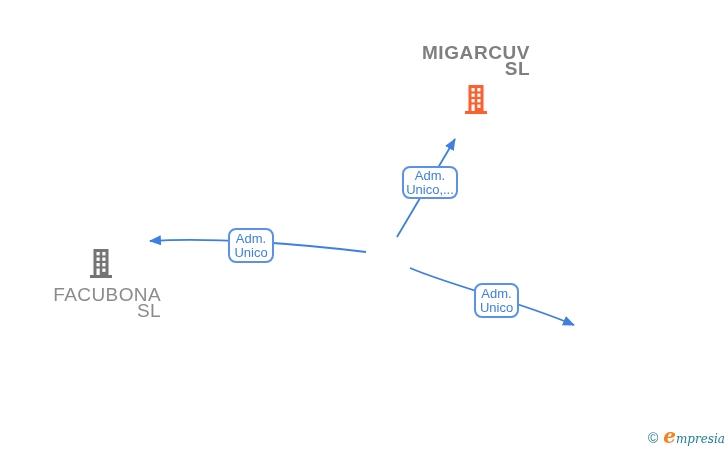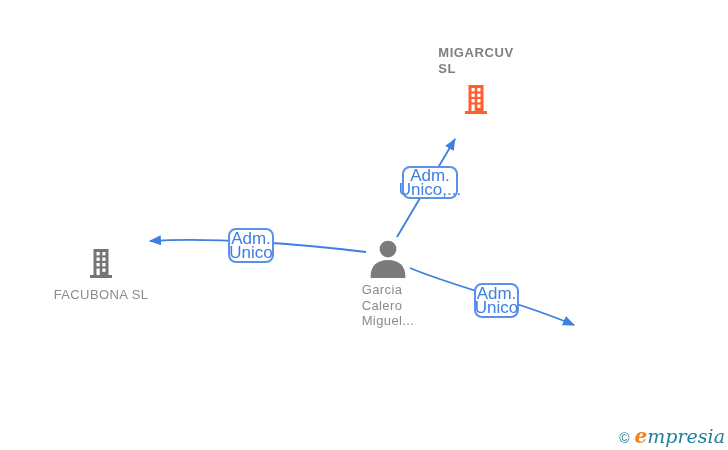--- a/index.html
+++ b/index.html
@@ -3,41 +3,41 @@
 <meta charset="utf-8">
 <style>
   html,body{margin:0;padding:0;background:#ffffff;}
   #canvas{
     position:relative;width:728px;height:450px;background:#ffffff;
     font-family:"Liberation Sans","DejaVu Sans",sans-serif;overflow:hidden;
   }
   #edges{position:absolute;left:0;top:0;width:728px;height:450px;pointer-events:none;}
   .node{position:absolute;display:flex;flex-direction:column;align-items:center;}
   .node-label{
-    white-space:pre-line;text-align:left;color:#8b8b8b;
-    font-size:13px;line-height:15.5px;letter-spacing:0.4px;
+    white-space:pre-line;text-align:right;color:#8b8b8b;
+    font-size:19px;line-height:15.5px;letter-spacing:0.4px;
   }
   .node-label.bold{font-weight:bold;color:#7f7f7f;letter-spacing:0.6px;}
   .icon-building{width:32px;height:32px;color:#757575;}
   .icon-building.highlight{color:#ff5f2e;}
   .icon-person{width:42px;height:38px;color:#7b7b7b;}
   .mt8{margin-top:8px;} .mt5{margin-top:4px;} .mb7{margin-bottom:7px;}
   .edge-label{
     position:absolute;display:flex;align-items:center;justify-content:center;
     background:#ffffff;border:2px solid #5b91ea;border-radius:8px;
-    color:#3d7fe3;font-size:17px;line-height:14px;text-align:center;
+    color:#3d7fe3;font-size:13px;line-height:14px;text-align:center;
     white-space:pre-line;box-sizing:border-box;
   }
   #logo{
     position:absolute;right:3px;bottom:2px;display:flex;align-items:baseline;
   }
   #logo .copy{color:#1e7f99;font-size:14px;margin-right:5px;}
   #logo .brand{font-family:"DejaVu Serif","Liberation Serif",serif;font-style:italic;}
   #logo .brand .e{color:#f6821f;font-size:20px;font-weight:bold;}
-  #logo .brand .rest{color:#1e7f99;font-size:19px;}
+  #logo .brand .rest{color:#1e7f99;font-size:12px;}
 </style>
 </head>
 <body>
 
 <div id="canvas">
 
   <svg id="edges" viewBox="0 0 728 450">
     <defs>
       <marker id="arrow" markerUnits="userSpaceOnUse" markerWidth="14" markerHeight="12" refX="11" refY="5" orient="auto">
         <path d="M0,0 L12,5 L0,10 z" fill="#3d7fe3"></path>
@@ -74,29 +74,20 @@
       <rect x="11.5" y="10.5" width="3.2" height="3.4" fill="#ffffff"></rect>
       <rect x="17.3" y="10.5" width="3.2" height="3.4" fill="#ffffff"></rect>
       <rect x="11.5" y="16" width="3.2" height="3.4" fill="#ffffff"></rect>
       <rect x="17.3" y="16" width="3.2" height="3.4" fill="#ffffff"></rect>
       <rect x="17.3" y="21.5" width="3.2" height="3.4" fill="#ffffff"></rect>
       <rect x="11.5" y="21.5" width="3.2" height="6.5" fill="#ffffff"></rect>
     </svg>
     <div class="node-label mt8">FACUBONA SL</div>
   </div>
 
-  <div class="node" style="left:338px;top:240px;width:100px;">
-    <svg class="icon-person" viewBox="0 0 40 36">
-      <circle cx="20" cy="8.5" r="8" fill="currentColor"></circle>
-      <path d="M20,19 c-10.5,0 -16.5,6 -16.5,15 v2 h33 v-2 c0,-9 -6,-15 -16.5,-15 z" fill="currentColor"></path>
-    </svg>
-    <div class="node-label mt5">Garcia
-Calero
-Miguel...</div>
-  </div>
 
 
   <div class="edge-label" style="left:402px;top:166px;width:56px;height:33px;">Adm.
 Unico,...</div>
   <div class="edge-label" style="left:228px;top:228px;width:46px;height:35px;">Adm.
 Unico</div>
   <div class="edge-label" style="left:474px;top:283px;width:45px;height:35px;">Adm.
 Unico</div>
 
   <div id="logo">

